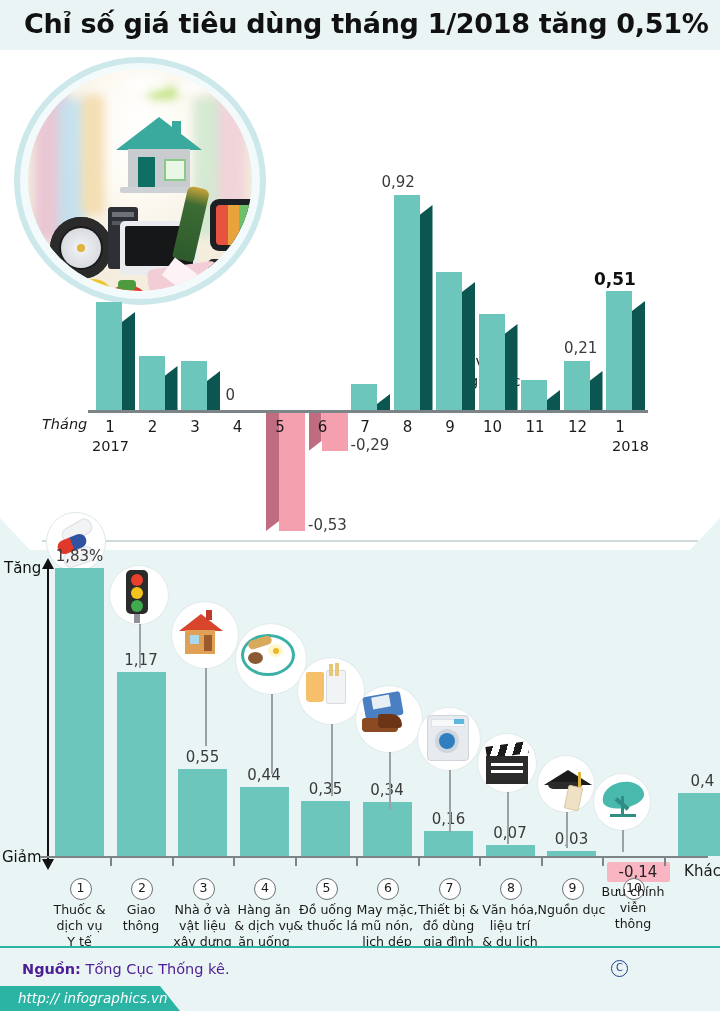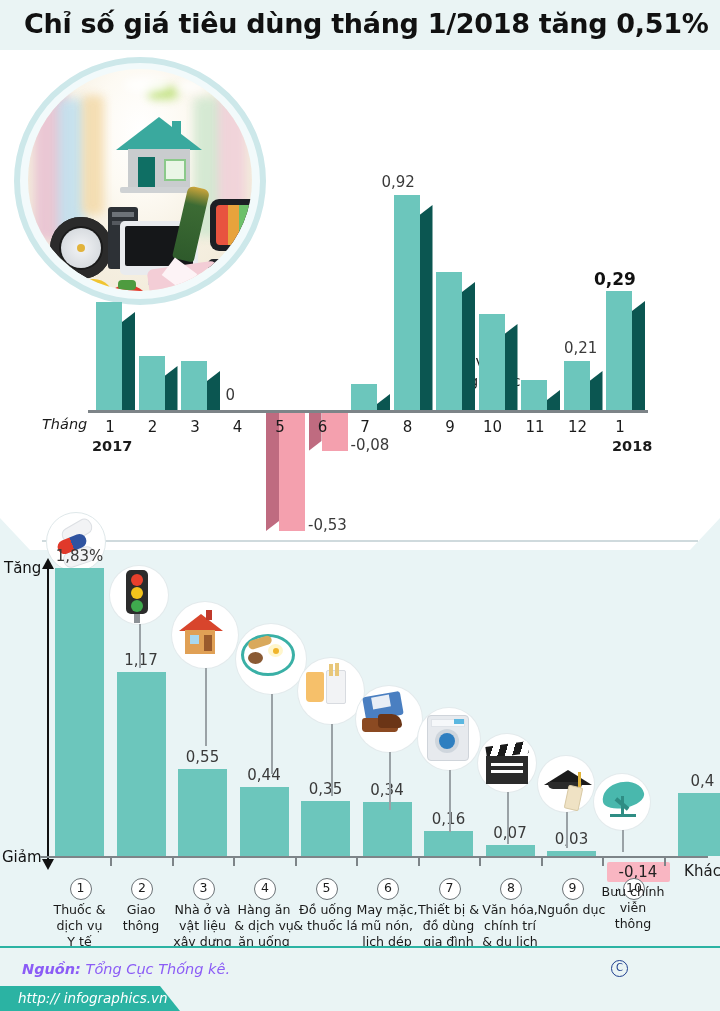--- a/index.html
+++ b/index.html
@@ -104,21 +104,21 @@
   .m-axis{position:absolute;left:88px;top:240px;width:560px;height:3px;background:#7d8488;}
   .m-bar{position:absolute;bottom:0;}
   .m-front{position:absolute;left:0;bottom:0;width:26px;background:#6cc6bc;}
   .m-side{position:absolute;left:26px;bottom:0;width:13px;background:#0b5651;}
   .m-front-n{position:absolute;left:13px;top:0;width:26px;background:#f4a0ae;}
   .m-side-n{position:absolute;left:0;top:0;width:13px;background:#bf6b80;}
   .m-lbl{position:absolute;text-align:center;font-size:15px;color:#1b1b1b;}
   .m-val{position:absolute;font-size:15px;color:#3a3a3a;white-space:nowrap;}
   .m-val.bold{font-weight:bold;color:#111;font-size:17px;}
   .m-thang{position:absolute;left:42px;top:246px;font-size:14.5px;font-style:italic;color:#1b1b1b;}
-  .m-year{position:absolute;font-size:14.5px;color:#1b1b1b;font-weight:bold;}
+  .m-year{position:absolute;font-size:14.5px;color:#1b1b1b;}
   .m-legend{position:absolute;left:436px;top:182px;font-size:14.5px;line-height:1.35;color:#1b1b1b;}
 
   
   .divider{position:absolute;left:42px;top:540px;width:656px;height:2px;background:#cfdadd;}
   .pillicon{position:absolute;left:46px;top:512px;width:58px;height:58px;border-radius:50%;
             background:#fff;border:1px solid #dfe8ea;}
   .cap{position:absolute;width:30px;height:14px;border-radius:7px;}
   .cap-a{left:10px;top:24px;transform:rotate(-22deg);
          background:linear-gradient(90deg,#e0392b 0 50%,#2f53a0 50% 100%);}
   .cap-b{left:14px;top:10px;transform:rotate(-30deg);background:#f2f3f5;border:1px solid #dcdfe3;}
@@ -144,21 +144,21 @@
   .c-cap{position:absolute;font-size:12.6px;line-height:1.28;text-align:center;color:#1b1b1b;}
   .c-khac{position:absolute;font-size:15px;color:#1b1b1b;text-align:center;}
 
   
   .bub{position:absolute;border-radius:50%;background:#fff;box-shadow:0 0 0 1px #e3eaec;}
   .lead{position:absolute;width:1.5px;background:#9aa2a6;}
 
   
   .footer{position:absolute;left:0;top:946px;width:720px;height:65px;background:#eaf4f4;}
   .f-line{position:absolute;left:0;top:0;width:720px;height:2px;background:#2bb3a3;}
-  .f-src{position:absolute;left:22px;top:15px;font-size:14.5px;color:#8b5cf6;font-style:italic;}
+  .f-src{position:absolute;left:22px;top:15px;font-size:14.5px;color:#4c1d95;}
   .f-src b{font-weight:bold;}
   .f-url-wrap{position:absolute;left:0;top:40px;width:180px;height:25px;background:#2bb3a3;
               clip-path:polygon(0 0,160px 0,180px 25px,0 25px);}
   .f-url{position:absolute;left:18px;top:44px;font-size:13.5px;color:#fff;font-style:italic;}
   .f-logo{position:absolute;right:16px;top:10px;text-align:center;}
   .f-ttx{font-size:26px;font-weight:bold;color:#1f3f8f;letter-spacing:-1px;line-height:1;}
   .f-ttx .v{color:#d8232a;}
   .f-sub{font-size:7.5px;color:#d8232a;font-weight:bold;letter-spacing:.2px;margin-top:1px;}
   .f-c{position:absolute;right:92px;top:14px;width:15px;height:15px;border-radius:50%;
        border:1.4px solid #1f3f8f;color:#1f3f8f;font-size:10px;line-height:13px;text-align:center;}
@@ -251,21 +251,21 @@
           <div class="m-side-n" style="height:118px;clip-path:polygon(0 0,100% 0,100% 108px,0 100%);"></div>
           <div class="m-front-n" style="height:118px;"></div>
         </div>
         <div class="m-lbl" style="left: 260px; top: 248px; width: 40px;">5</div>
         <div class="m-val" style="left: 308px; top: 346px;">-0,53</div>
         <div class="m-bar" style="left: 308.5px; top: 243px; width: 39px; height: 38px;">
           <div class="m-side-n" style="height:38px;clip-path:polygon(0 0,100% 0,100% 28px,0 100%);"></div>
           <div class="m-front-n" style="height:38px;"></div>
         </div>
         <div class="m-lbl" style="left: 302.5px; top: 248px; width: 40px;">6</div>
-        <div class="m-val" style="left: 350.5px; top: 266px;">-0,08</div>
+        <div class="m-val" style="left: 350.5px; top: 266px;">-0,29</div>
         <div class="m-bar" style="left: 351px; top: 214px; width: 39px; height: 26px;">
           <div class="m-side" style="height:16px;clip-path:polygon(0 10px,100% 0,100% 100%,0 100%);"></div>
           <div class="m-front" style="height:26px;"></div>
         </div>
         <div class="m-lbl" style="left: 345px; top: 248px; width: 40px;">7</div>
         <div class="m-bar" style="left: 393.5px; top: 25px; width: 39px; height: 215px;">
           <div class="m-side" style="height:205px;clip-path:polygon(0 10px,100% 0,100% 100%,0 100%);"></div>
           <div class="m-front" style="height:215px;"></div>
         </div>
         <div class="m-lbl" style="left: 387.5px; top: 248px; width: 40px;">8</div>
@@ -289,21 +289,21 @@
           <div class="m-side" style="height:39px;clip-path:polygon(0 10px,100% 0,100% 100%,0 100%);"></div>
           <div class="m-front" style="height:49px;"></div>
         </div>
         <div class="m-lbl" style="left: 557.5px; top: 248px; width: 40px;">12</div>
         <div class="m-val" style="left: 564px; top: 169px;">0,21</div>
         <div class="m-bar" style="left: 606px; top: 121px; width: 39px; height: 119px;">
           <div class="m-side" style="height:109px;clip-path:polygon(0 10px,100% 0,100% 100%,0 100%);"></div>
           <div class="m-front" style="height:119px;"></div>
         </div>
         <div class="m-lbl" style="left: 600px; top: 248px; width: 40px;">1</div>
-        <div class="m-val bold" style="left: 594px; top: 99px;">0,29</div>
+        <div class="m-val bold" style="left: 594px; top: 99px;">0,51</div>
       </div>
     <div class="m-year" style="left:92px;top:268px;">2017</div>
     <div class="m-year" style="left:612px;top:268px;">2018</div>
   </div>
 
   <div class="divider"></div>
   <div class="pillicon">
     <div class="cap cap-b"></div>
     <div class="cap cap-c"></div>
     <div class="cap cap-a"></div>
@@ -434,21 +434,21 @@
             <div style="position:absolute;left:21px;top:25px;width:16px;height:16px;border-radius:50%;background:#2f7fc0;"></div>
           </div>
         </div>
         <div class="lead" style="left: 449px; top: 214px; height: 62px;"></div>
         <div class="c-bar" style="left: 485.5px; top: 289px; width: 49px; height: 11px;"></div>
         <div class="c-val" style="left: 479.5px; top: 268px; width: 61px;">0,07</div>
         <div class="c-tick" style="left: 540.5px;"></div>
         <div class="c-num" style="left: 500px; top: 322px;">8</div>
         <div class="c-cap" style="left: 475.5px; top: 346px; width: 69px;">
           <div>Văn hóa,</div>
-          <div>chính trí</div>
+          <div>liệu trí</div>
           <div>&amp; du lịch</div>
         </div>
         <div class="bub" style="left: 478px; top: 178px; width: 58px; height: 58px;">
           <div style="position:absolute;inset:0;">
             <div style="position:absolute;left:8px;top:10px;width:42px;height:12px;background:repeating-linear-gradient(115deg,#1b1b1b 0 7px,#fff 7px 14px);transform:rotate(-8deg);"></div>
             <div style="position:absolute;left:8px;top:22px;width:42px;height:28px;background:#2b2b2b;"></div>
             <div style="position:absolute;left:13px;top:29px;width:32px;height:3px;background:#fff;"></div>
             <div style="position:absolute;left:13px;top:36px;width:32px;height:3px;background:#fff;"></div>
           </div>
         </div>

